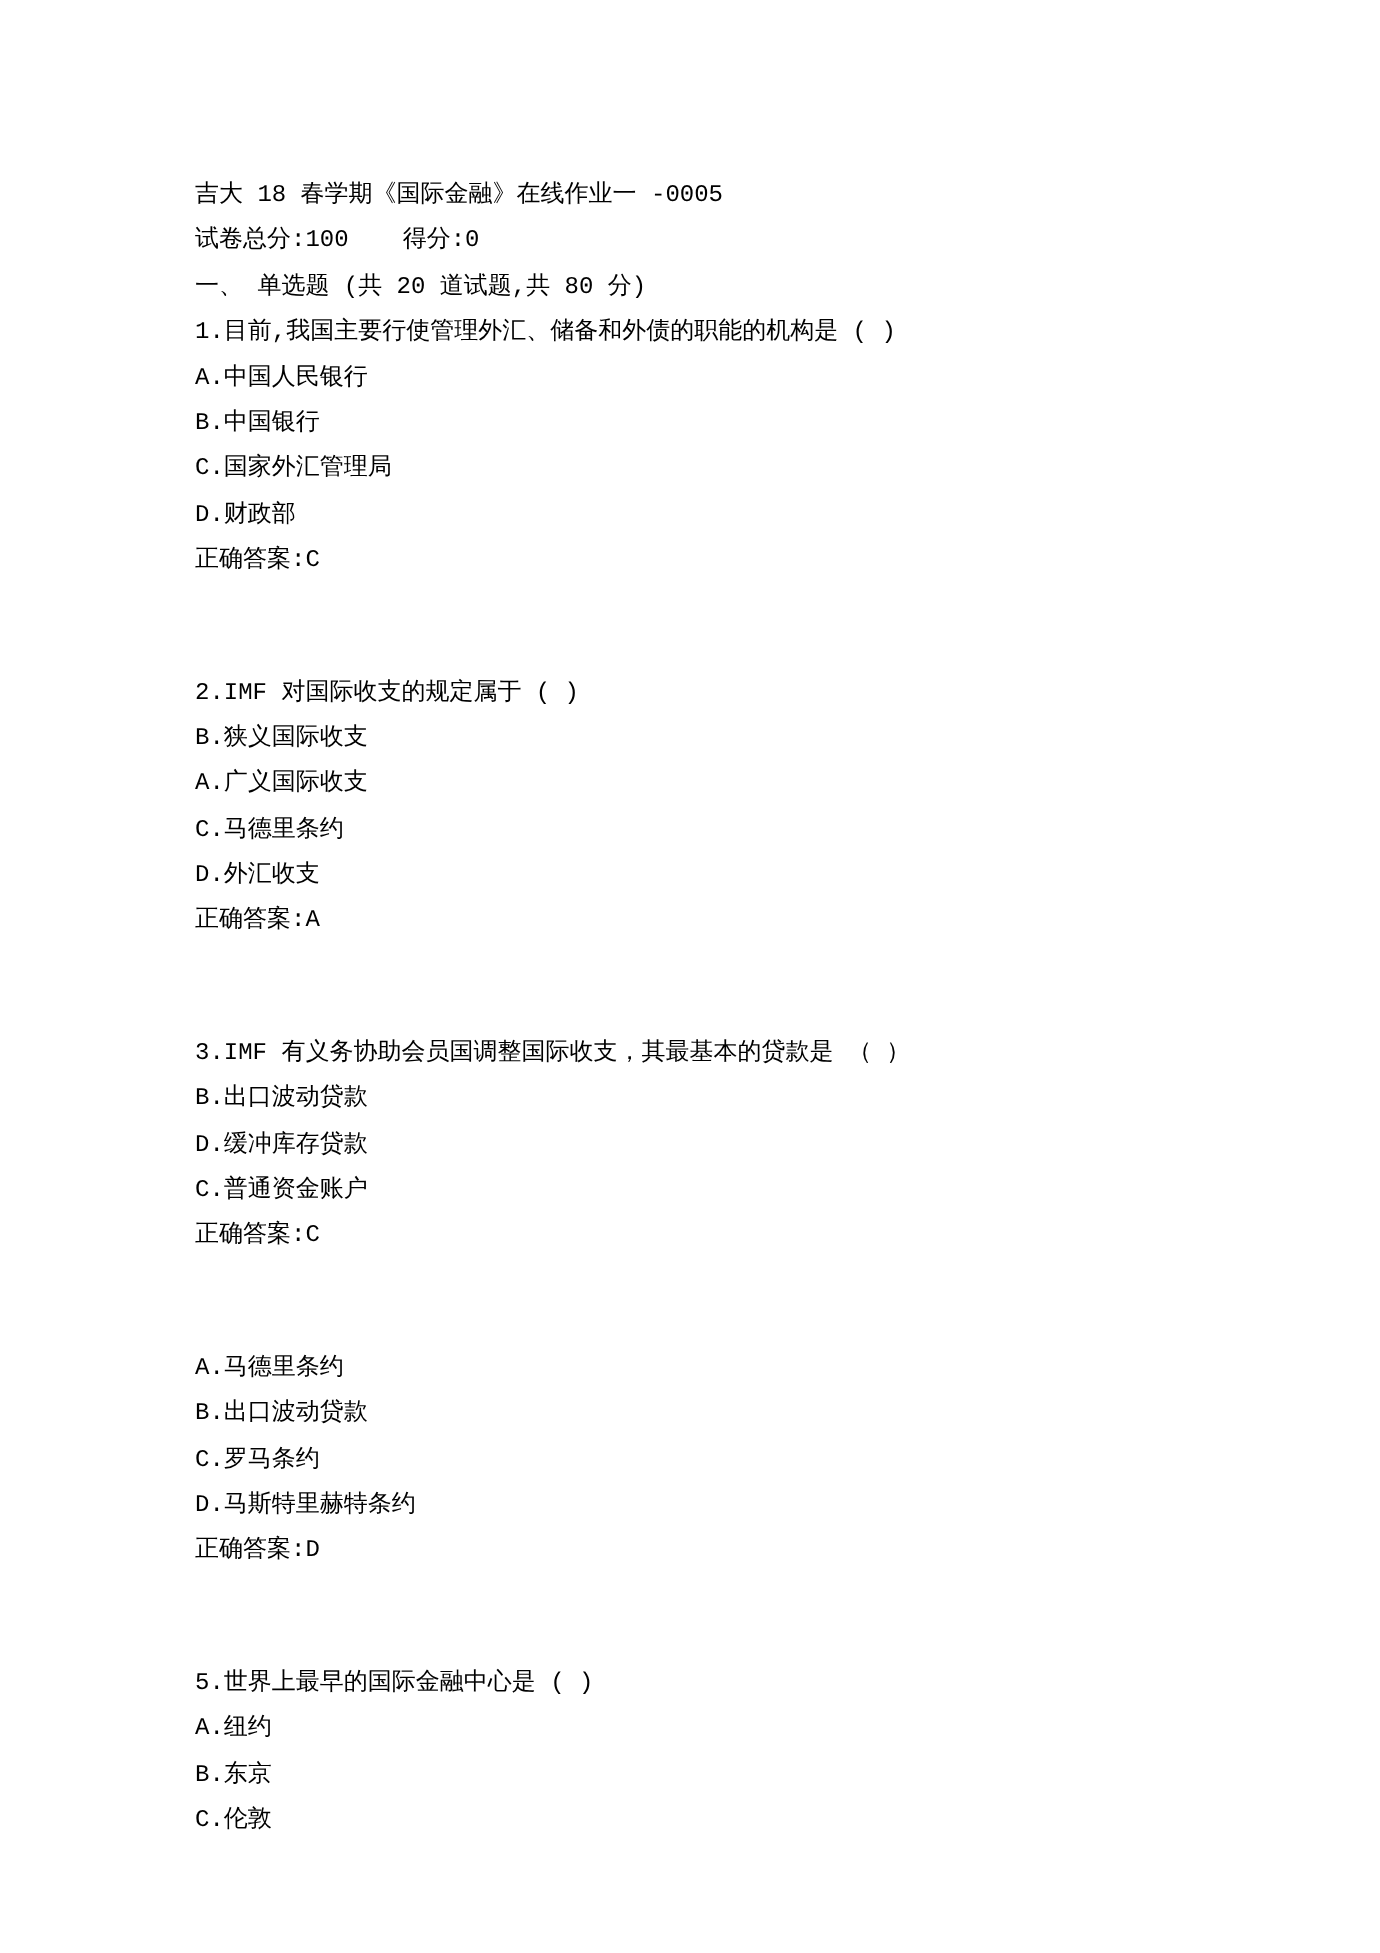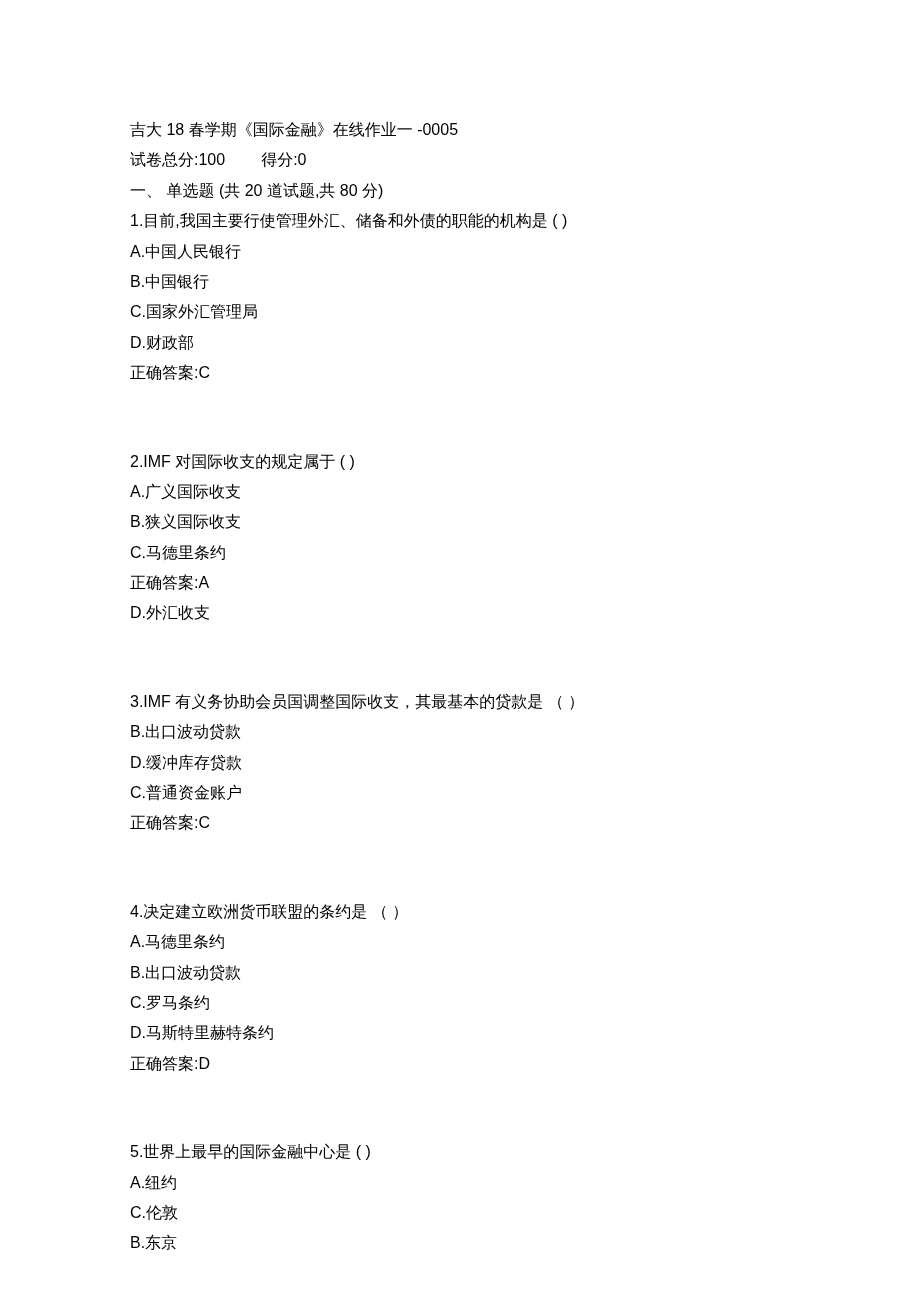--- a/index.html
+++ b/index.html
@@ -11,20 +11,21 @@
       background: #ffffff;
       font-family: "Microsoft YaHei", "SimSun", sans-serif;
       font-size: 16px;
       line-height: 1.9;
       color: #000000;
       padding: 115px 130px 60px 130px;
       width: 920px;
     }
     .line {
       display: block;
+      font-family: Liberation Mono, monospace;
     }
     .score-line span.gap {
       display: inline-block;
       width: 36px;
     }
     .question-block {
       margin-bottom: 58px;
     }
     .question-block:last-child {
       margin-bottom: 14px;
@@ -51,54 +52,51 @@
   <div class="line">D.财政部</div>
   <div class="line">
     <span>正确答案:</span><span>C</span>
   </div>
 </div>
 
 <div class="question-block">
   <div class="line">
     <span>2.</span><span>IMF 对国际收支的规定属于 ( )</span>
   </div>
+  <div class="line">B.狭义国际收支</div>
   <div class="line">A.广义国际收支</div>
-  <div class="line">B.狭义国际收支</div>
   <div class="line">C.马德里条约</div>
+  <div class="line">D.外汇收支</div>
   <div class="line">
     <span>正确答案:</span><span>A</span>
   </div>
-  <div class="line">D.外汇收支</div>
 </div>
 
 <div class="question-block">
   <div class="line">
     <span>3.</span><span>IMF 有义务协助会员国调整国际收支，其最基本的贷款是 （ ）</span>
   </div>
   <div class="line">B.出口波动贷款</div>
   <div class="line">D.缓冲库存贷款</div>
   <div class="line">C.普通资金账户</div>
   <div class="line">
     <span>正确答案:</span><span>C</span>
   </div>
 </div>
 
 <div class="question-block">
-  <div class="line">
-    <span>4.</span><span>决定建立欧洲货币联盟的条约是 （ ）</span>
-  </div>
   <div class="line">A.马德里条约</div>
   <div class="line">B.出口波动贷款</div>
   <div class="line">C.罗马条约</div>
   <div class="line">D.马斯特里赫特条约</div>
   <div class="line">
     <span>正确答案:</span><span>D</span>
   </div>
 </div>
 
 <div class="question-block">
   <div class="line">
     <span>5.</span><span>世界上最早的国际金融中心是 ( )</span>
   </div>
   <div class="line">A.纽约</div>
+  <div class="line">B.东京</div>
   <div class="line">C.伦敦</div>
-  <div class="line">B.东京</div>
 </div>
 
 </body></html>

